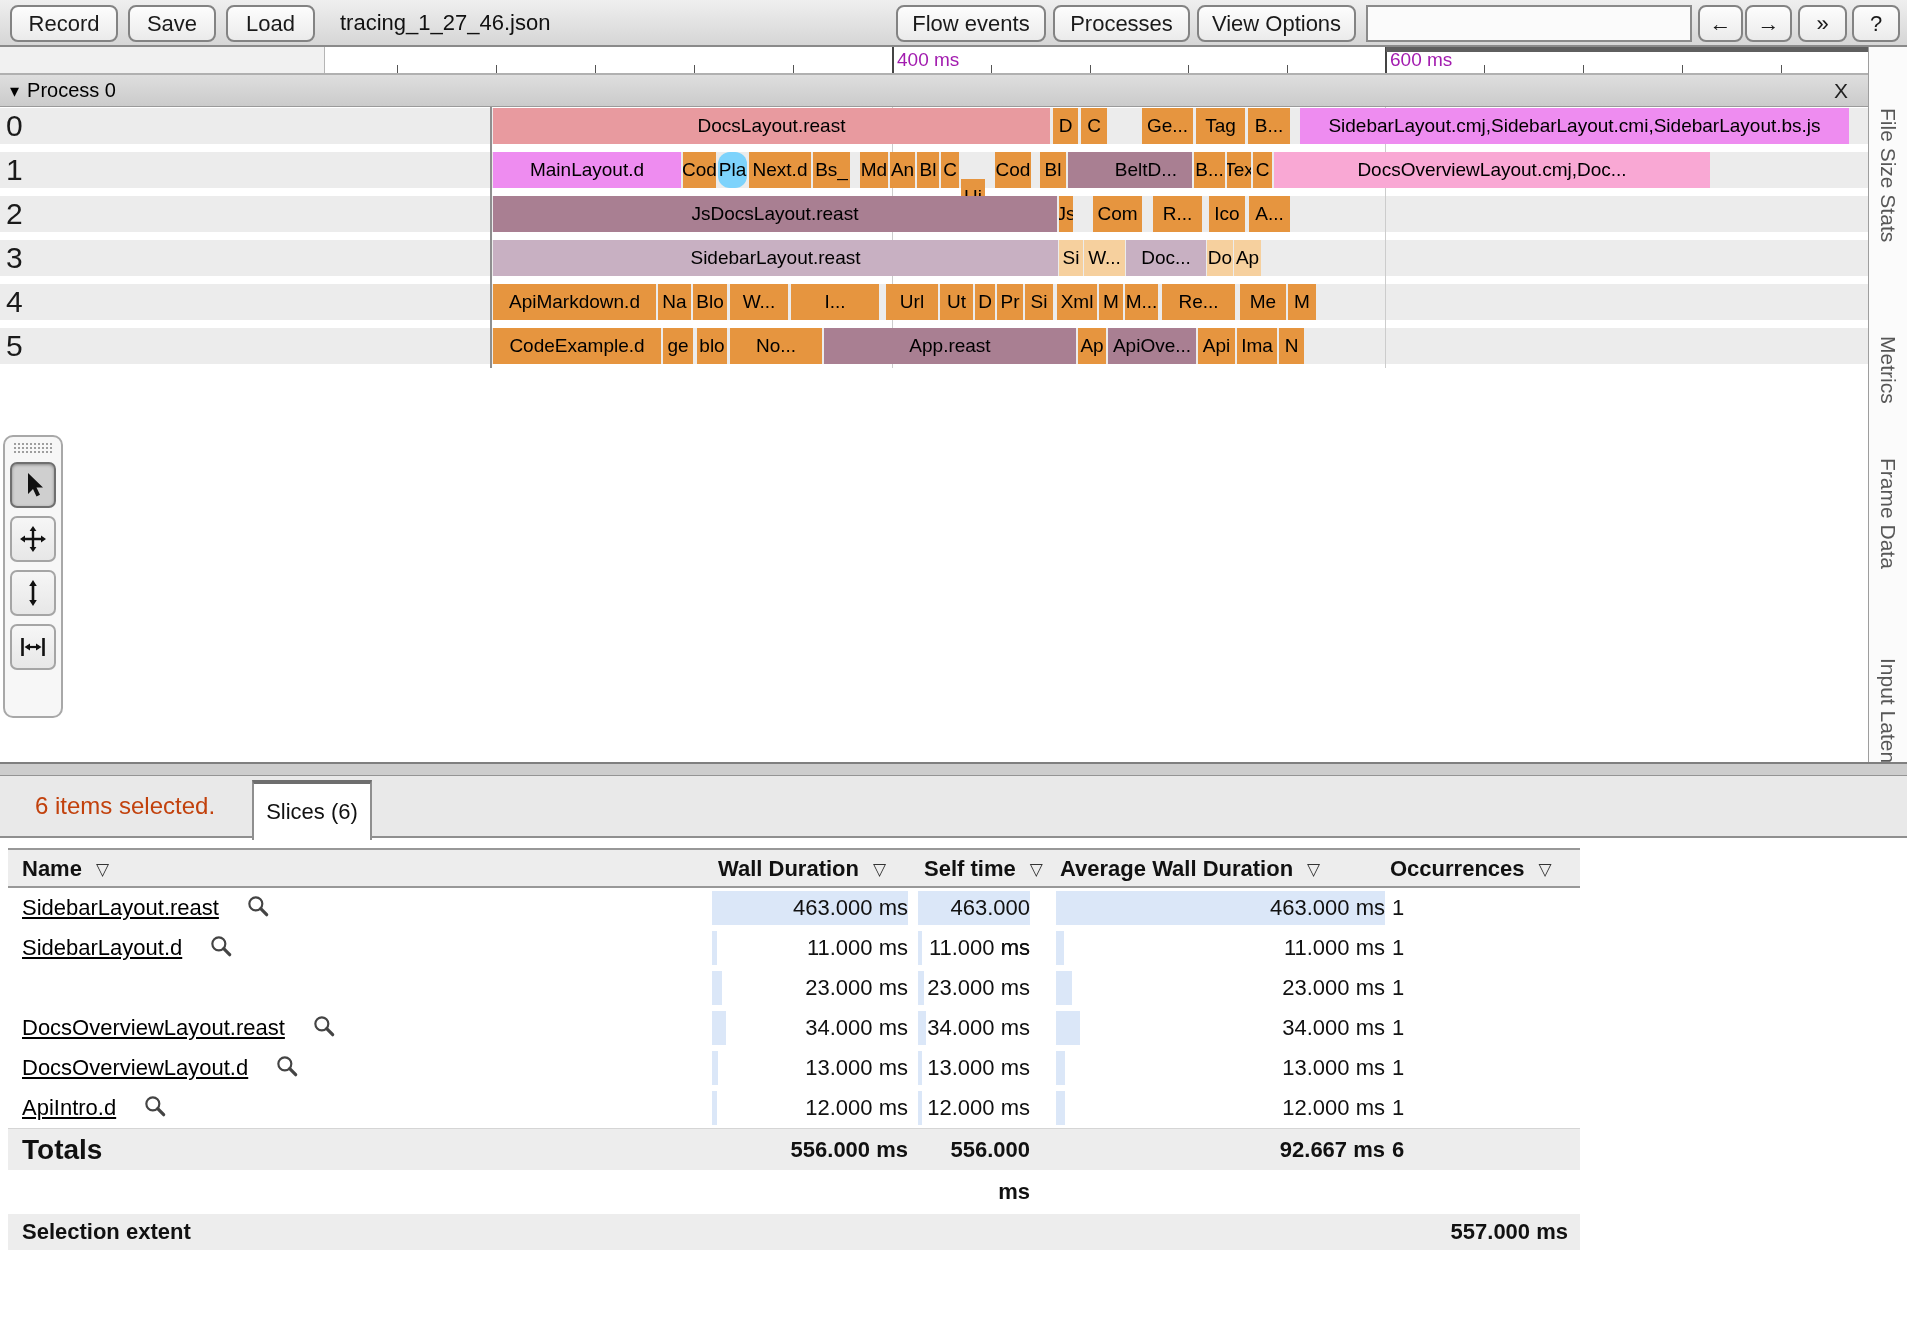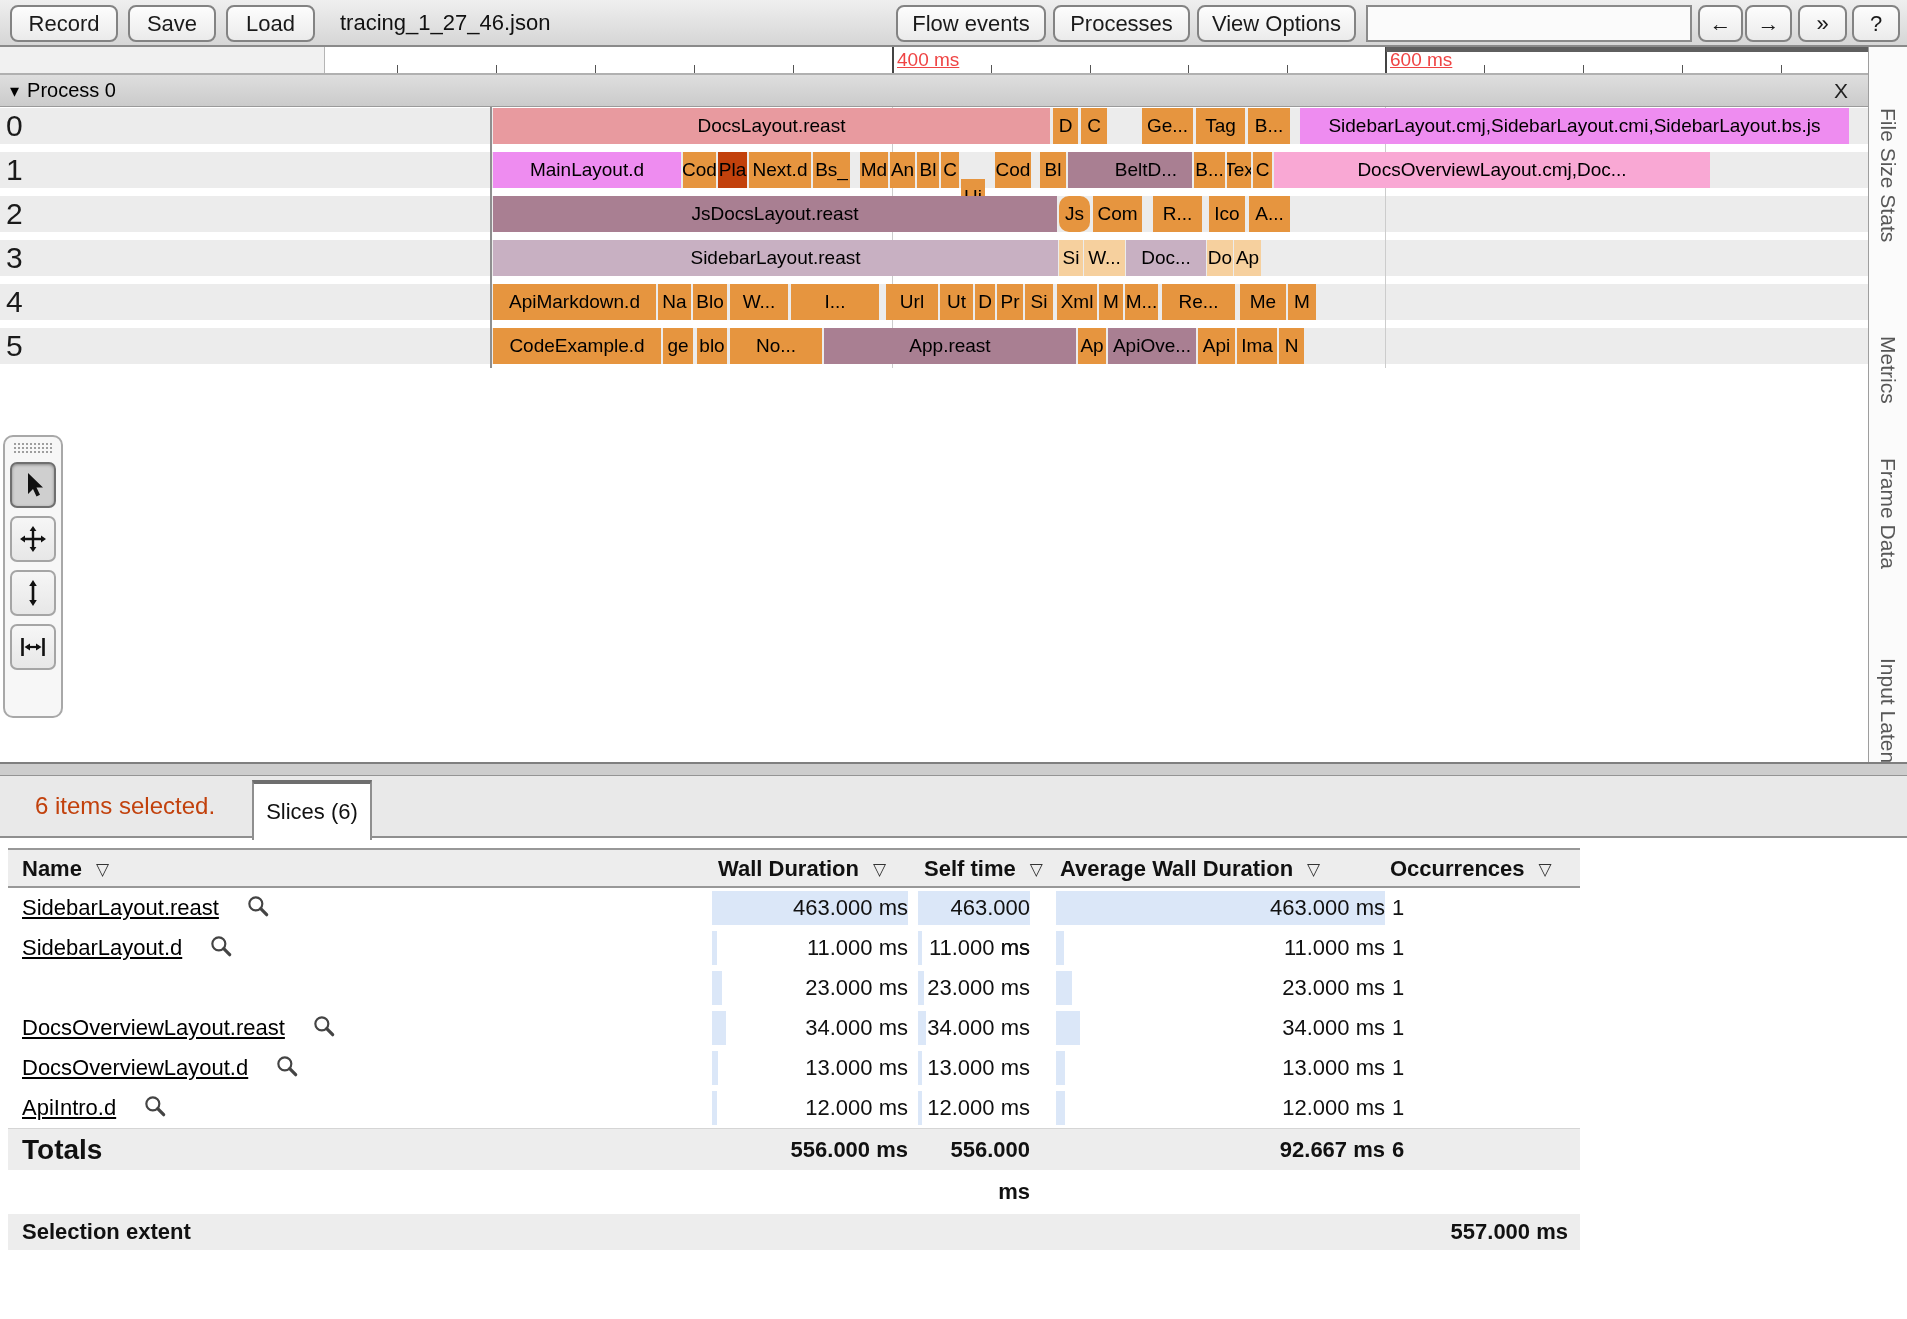--- a/index.html
+++ b/index.html
@@ -14,21 +14,21 @@
          border:2px solid #838383; border-radius:8px; font-size:22px; color:#1a1a1a;
          display:flex; align-items:center; justify-content:center; cursor:default; }
   .filename { position:absolute; left:340px; top:0; height:47px; line-height:45px; font-size:22px; color:#111; }
   .searchbox { position:absolute; left:1366px; top:5px; width:326px; height:37px; background:#fbfbfb;
                border:2px solid #8a8a8a; font-size:20px; padding:0 8px; }
 
   
   .ruler { position:absolute; left:0; top:47px; width:1868px; height:28px; background:#fff; overflow:hidden; }
   .ruler-left { position:absolute; left:0; top:0; width:325px; height:28px; background:#f1f1f1; border-right:1px solid #b5b5b5; }
   .tick-major { position:absolute; top:0; width:2px; height:28px; background:#444; }
-  .tick-label { position:absolute; top:2px; font-size:19px; color:#ef4444; white-space:nowrap;text-decoration:underline; }
+  .tick-label { position:absolute; top:2px; font-size:19px; color:#a21caf; white-space:nowrap; }
   .tick-minor { position:absolute; bottom:0; width:1px; height:10px; background:#555; }
   .range-bar { position:absolute; top:0; height:5px; background:#5f5f5f; }
   .ruler-bottom { position:absolute; left:0; top:73px; width:1868px; height:2px; background:#b0b0b0; }
 
   
   .process-bar { position:absolute; left:0; top:75px; width:1868px; height:32px;
                  background:linear-gradient(#dedede,#cbcbcb); border-bottom:1px solid #9a9a9a;
                  display:flex; align-items:center; font-size:20px; color:#000; }
   .process-collapse { margin-left:10px; font-size:18px; }
   .process-label { margin-left:8px; }
@@ -166,21 +166,21 @@
         <span>SidebarLayout.cmj,SidebarLayout.cmi,SidebarLayout.bs.js</span>
       </div>
       <div class="track-strip" style="top: 45px;"></div>
       <div class="track-num" style="top: 45px;">1</div>
       <div class="seg" title="MainLayout.d" style="top: 45px; left: 493px; width: 188px; background: rgb(238, 140, 240);">
         <span>MainLayout.d</span>
       </div>
       <div class="seg" title="Cod" style="top: 45px; left: 683px; width: 33px; background: rgb(230, 149, 63);">
         <span>Cod</span>
       </div>
-      <div class="seg" title="Pla" style="top: 45px; left: 718px; width: 29px; background: #c2410c;">
+      <div class="seg" title="Pla" style="top: 45px; left: 718px; width: 29px; background: #7dd3fc; border-radius: 12px;">
         <span>Pla</span>
       </div>
       <div class="seg" title="Next.d" style="top: 45px; left: 749px; width: 62px; background: rgb(230, 149, 63);">
         <span>Next.d</span>
       </div>
       <div class="seg" title="Bs_" style="top: 45px; left: 813px; width: 37px; background: rgb(230, 149, 63);">
         <span>Bs_</span>
       </div>
       <div class="seg" title="Md" style="top: 45px; left: 860px; width: 28px; background: rgb(230, 149, 63);">
         <span>Md</span>
@@ -216,21 +216,21 @@
         <span>C</span>
       </div>
       <div class="seg" title="DocsOverviewLayout.cmj,Doc..." style="top: 45px; left: 1274px; width: 436px; background: #f9a8d4;">
         <span>DocsOverviewLayout.cmj,Doc...</span>
       </div>
       <div class="track-strip" style="top: 89px;"></div>
       <div class="track-num" style="top: 89px;">2</div>
       <div class="seg" title="JsDocsLayout.reast" style="top: 89px; left: 493px; width: 564px; background: rgb(169, 127, 146);">
         <span>JsDocsLayout.reast</span>
       </div>
-      <div class="seg" title="Js" style="top: 89px; left: 1059px; width: 31px; background: rgb(230, 149, 63); border-radius: 10px;">
+      <div class="seg" title="Js" style="top: 89px; left: 1059px; width: 14px; background: rgb(230, 149, 63);">
         <span>Js</span>
       </div>
       <div class="seg" title="Com" style="top: 89px; left: 1093px; width: 49px; background: rgb(230, 149, 63);">
         <span>Com</span>
       </div>
       <div class="seg" title="R..." style="top: 89px; left: 1153px; width: 49px; background: rgb(230, 149, 63);">
         <span>R...</span>
       </div>
       <div class="seg" title="Ico" style="top: 89px; left: 1209px; width: 36px; background: rgb(230, 149, 63);">
         <span>Ico</span>

